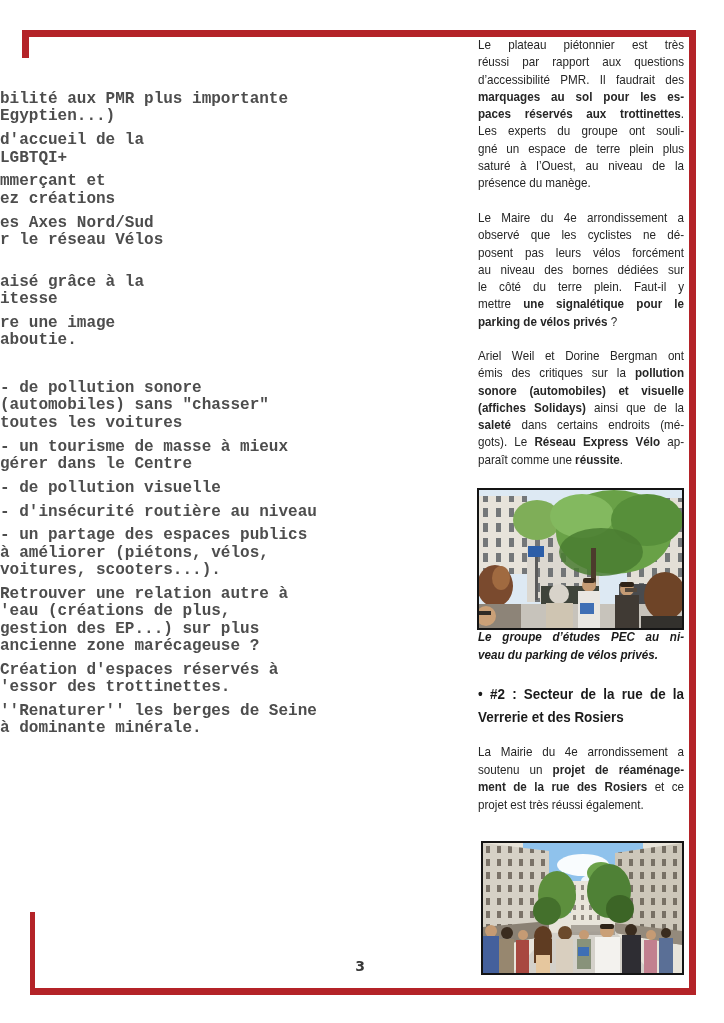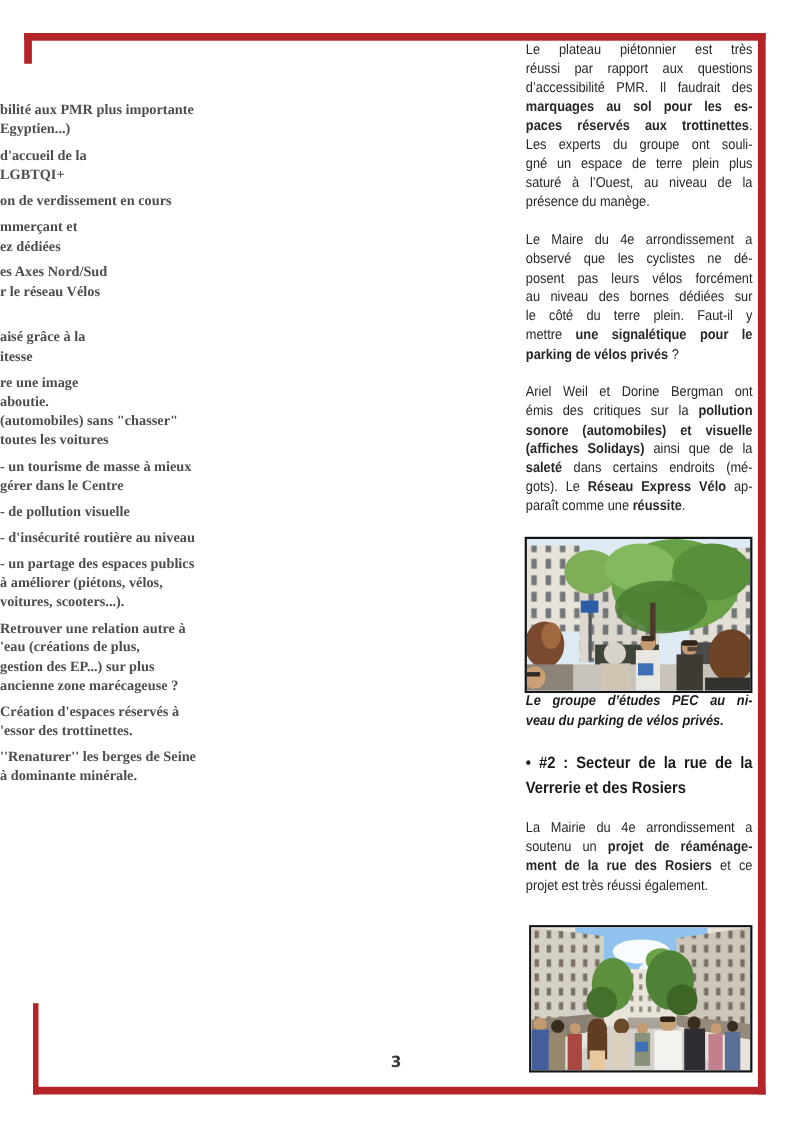--- a/index.html
+++ b/index.html
@@ -19,22 +19,22 @@
   .frame{position:absolute;background:var(--accent)}
   .frame-top{left:22px;top:30px;width:674px;height:7px}
   .frame-right{left:689px;top:30px;width:7px;height:965px}
   .frame-bottom{left:30px;top:988px;width:666px;height:7px}
   .frame-stub-tl{left:22px;top:30px;width:7px;height:28px}
   .frame-stub-bl{left:30px;top:912px;width:5px;height:83px}
 
   
   .leftcol{
     position:absolute;left:0;top:91px;width:470px;
-    font-family:Liberation Serif, serif;
-    font-weight:bold;font-size:13px;line-height:17.4px;
+    font-family:Liberation Mono, monospace;
+    font-weight:bold;font-size:16px;line-height:17.4px;
     color:var(--lefttext);
     white-space:nowrap;
   }
   .leftcol .tline{height:17.4px}
   .leftcol .g1{margin-top:6.4px}
   .leftcol .g2{margin-top:24.4px}
   .leftcol .g3{margin-top:30.4px}
 
   
   .rcol-para{
@@ -73,29 +73,29 @@
 <div class="frame frame-right"></div>
 <div class="frame frame-bottom"></div>
 <div class="frame frame-stub-tl"></div>
 <div class="frame frame-stub-bl"></div>
 
 <div class="leftcol">
     <div class="tline">bilité aux PMR plus importante</div>
     <div class="tline">Egyptien...)</div>
     <div class="tline g1">d'accueil de la</div>
     <div class="tline">LGBTQI+</div>
-    <div class="tline g1">on de verdissement en cours</div>
     <div class="tline g1">mmerçant et</div>
-    <div class="tline">ez dédiées</div>
+    <div class="tline">ez créations</div>
     <div class="tline g1">es Axes Nord/Sud</div>
     <div class="tline">r le réseau Vélos</div>
     <div class="tline g2">aisé grâce à la</div>
     <div class="tline">itesse</div>
     <div class="tline g1">re une image</div>
     <div class="tline">aboutie.</div>
+    <div class="tline g3">- de pollution sonore</div>
     <div class="tline">(automobiles) sans "chasser"</div>
     <div class="tline">toutes les voitures</div>
     <div class="tline g1">- un tourisme de masse à mieux</div>
     <div class="tline">gérer dans le Centre</div>
     <div class="tline g1">- de pollution visuelle</div>
     <div class="tline g1">- d'insécurité routière au niveau</div>
     <div class="tline g1">- un partage des espaces publics</div>
     <div class="tline">à améliorer (piétons, vélos,</div>
     <div class="tline">voitures, scooters...).</div>
     <div class="tline g1">Retrouver une relation autre à</div>

